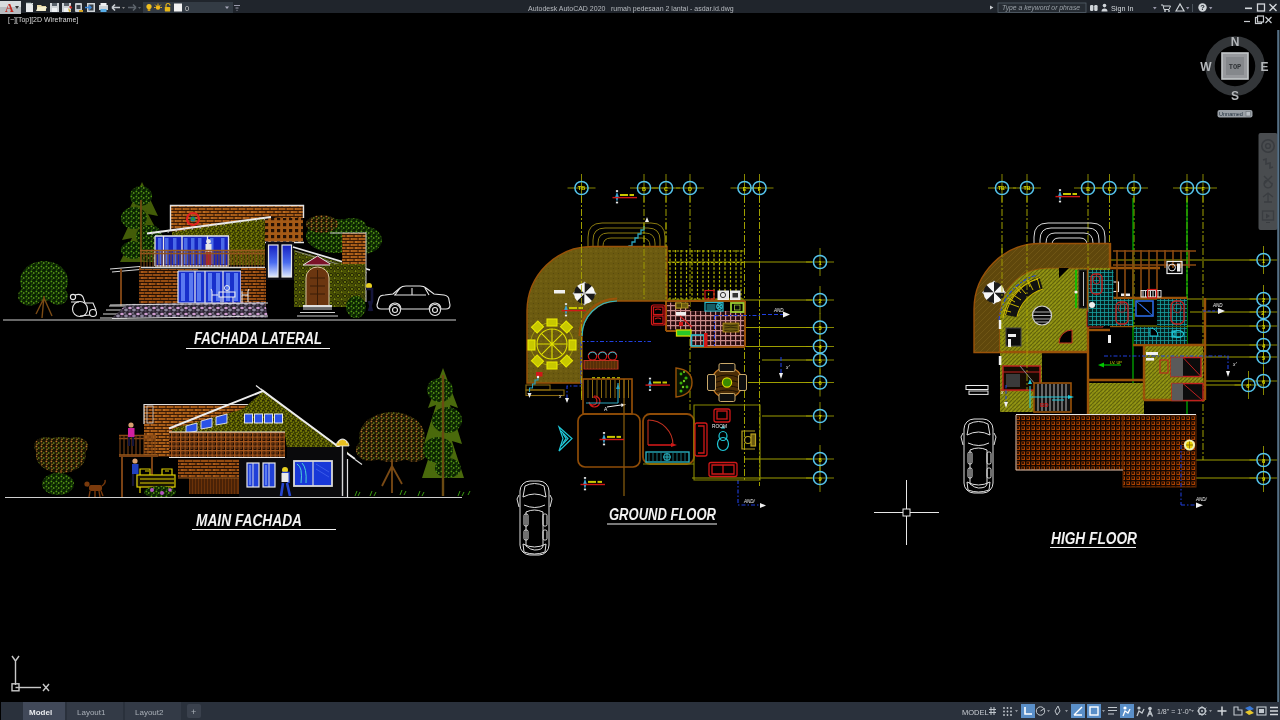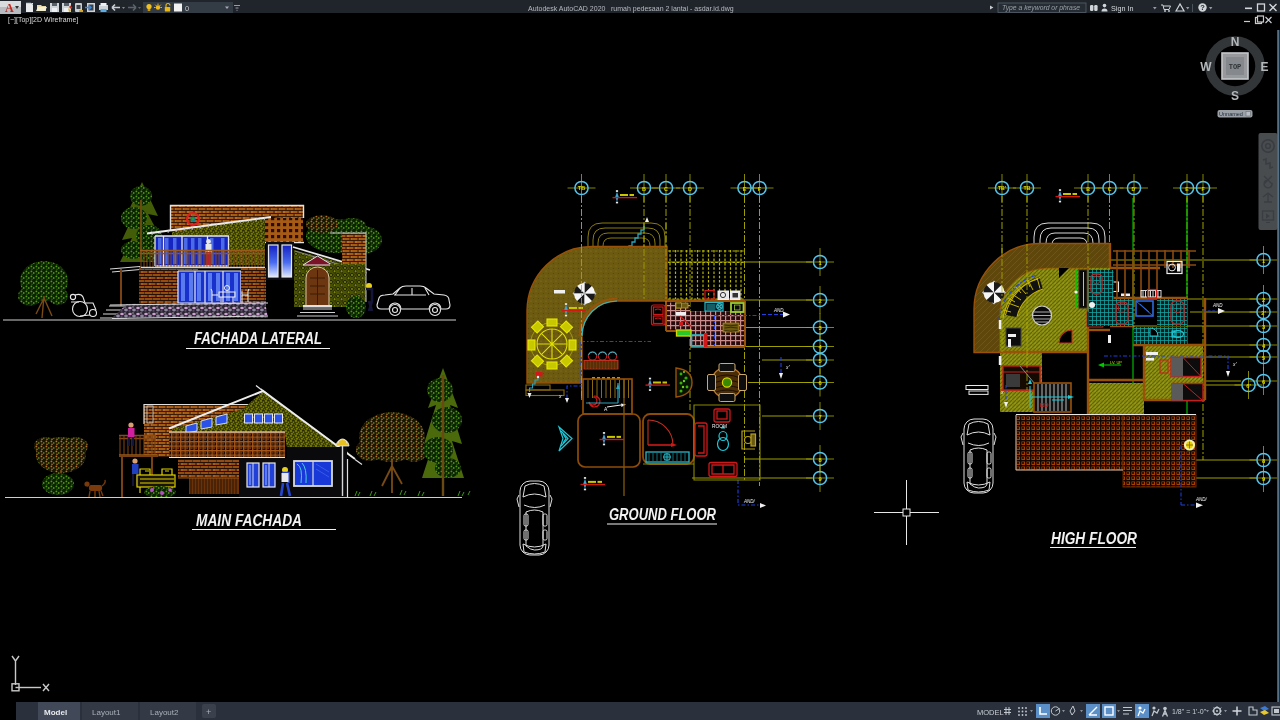--- a/index.html
+++ b/index.html
@@ -1,19 +1,19 @@
 <!DOCTYPE html>
 <html><head>
 <meta charset="utf-8">
 <style>
   html,body{margin:0;padding:0;background:#000;width:1280px;height:720px;overflow:hidden;}
   *{box-sizing:border-box;}
   body{font-family:"Liberation Sans", sans-serif;}
   #titlebar{position:absolute;top:0;left:0;width:1280px;height:13px;background:#20252c;z-index:5;}
-  #statusbar{position:absolute;top:702px;left:16px;width:1075px;height:18px;background:#2a313c;z-index:5;}
+  #statusbar{position:absolute;top:702px;left:1px;width:1075px;height:18px;background:#2a313c;z-index:5;}
   #canvas{position:absolute;top:0;left:0;z-index:1;}
 </style>
 </head>
 <body>
 
 <div id="titlebar">
  <svg width="1280" height="13" viewBox="0 0 1280 13">
 
   <rect x="0" y="0" width="21" height="13" fill="#b8bcc0"></rect>
   <rect x="0" y="0" width="21" height="6" fill="#d8dcde"></rect>

